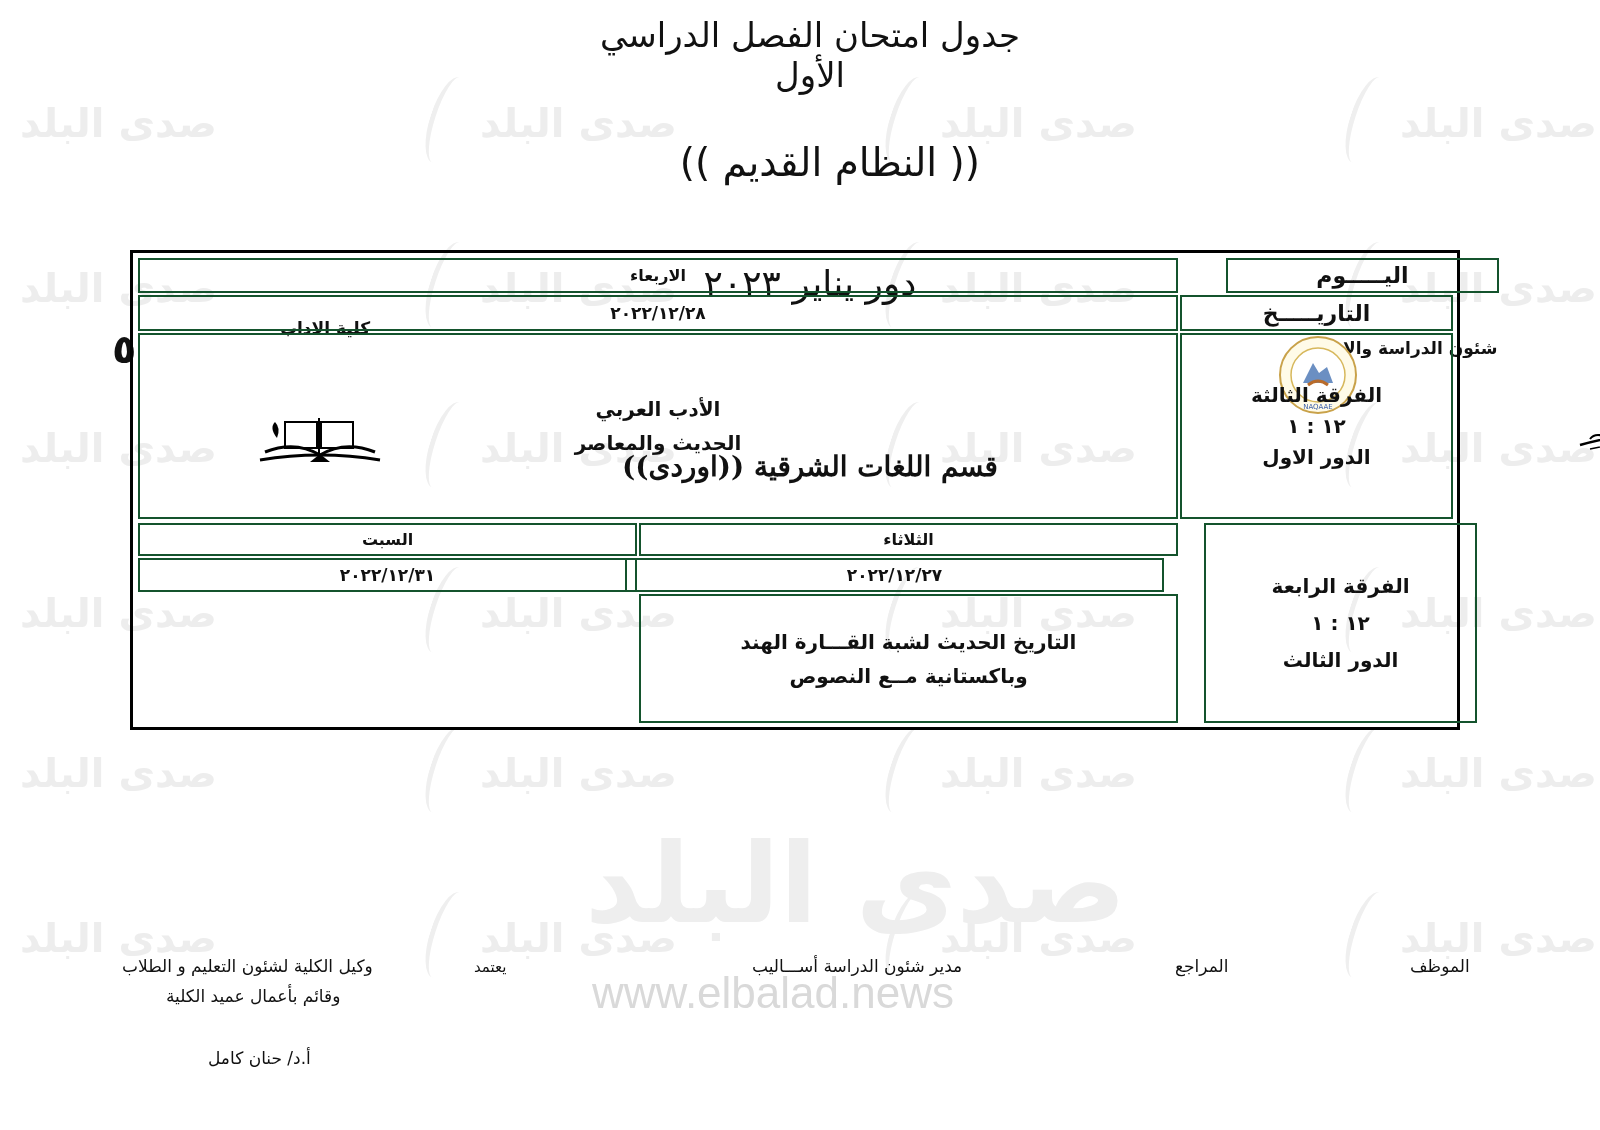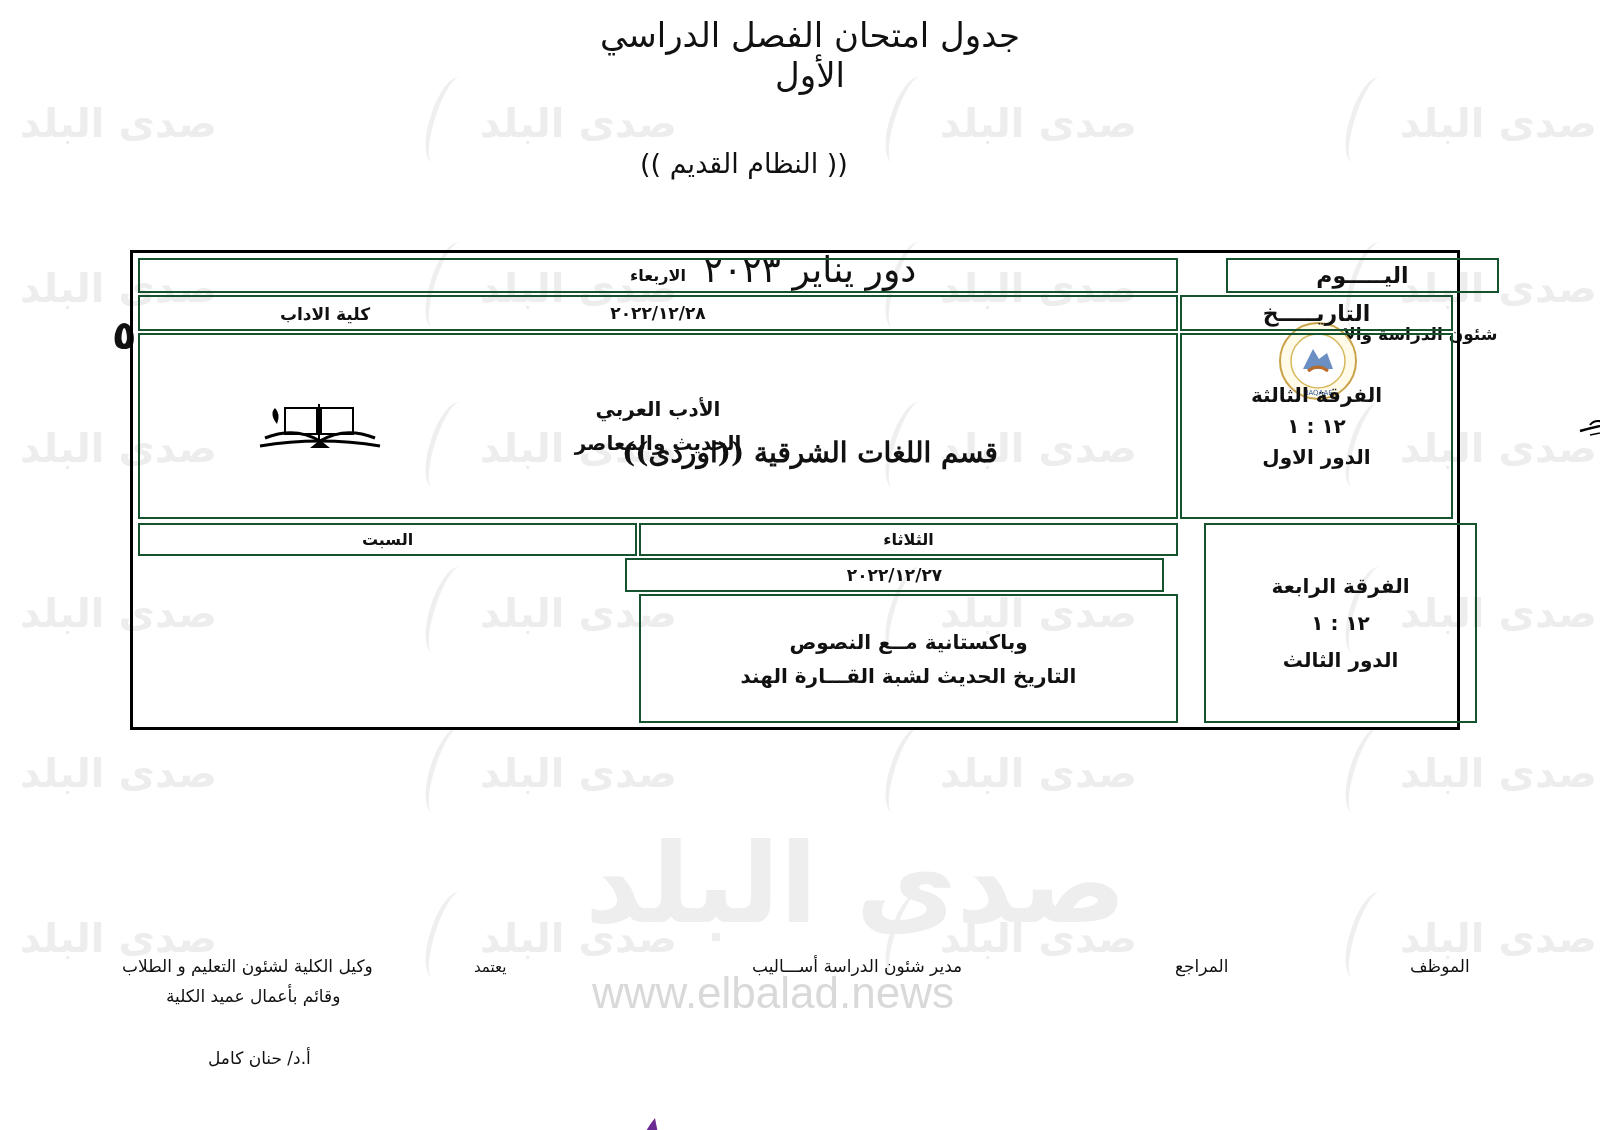--- a/index.html
+++ b/index.html
@@ -29,21 +29,21 @@
     }
     .wm-url {
       position: absolute; left: 592px; top: 968px; color: #d9d9d9;
       font-size: 44px; white-space: nowrap; z-index: 0;
       font-family: "Liberation Sans", sans-serif;
     }
 
     .content { position: relative; z-index: 2; }
 
     .title1 { left: 560px; top: 15px; width: 500px; text-align: center; font-size: 34px; }
-    .title2 { left: 640px; top: 68px; width: 340px; text-align: left; font-size: 27px; }
+    .title2 { left: 640px; top: 60px; width: 340px; text-align: right; font-size: 39px; }
     .session { left: 640px; top: 138px; width: 340px; text-align: center; font-size: 36px; }
     .faculty { left: 270px; top: 152px; width: 110px; text-align: center; font-size: 17px; font-weight: bold; }
     .affairs { left: 1280px; top: 152px; width: 230px; text-align: center; font-size: 17px; font-weight: bold; }
     .pagenum { left: 112px; top: 120px; font-size: 40px; font-weight: bold; }
     .dept {
       left: 300px; top: 198px; width: 1020px; text-align: center;
       font-size: 28px; font-weight: bold; letter-spacing: 14px;
       font-family: "DejaVu Serif", serif;
     }
 
@@ -183,25 +183,26 @@
 
   <div class="cell rowhead" style="left:1071px; top:270px; width:273px; height:200px;gap:6px;">
     <span>الفرقة الرابعة</span>
     <span>١٢ : ١</span>
     <span>الدور الثالث</span>
   </div>
 
   <div class="cell day" style="left:506px; top:270px; width:539px; height:33px;">الثلاثاء</div>
   <div class="cell date" style="left:492px; top:305px; width:539px; height:34px;">٢٠٢٢/١٢/٢٧</div>
   <div class="cell subject" style="left:506px; top:341px; width:539px; height:129px;">
+    <span>التاريخ الحديث لشبة القـــارة الهند</span>
     <span>وباكستانية مــع النصوص</span>
-    <span>التاريخ الحديث لشبة القـــارة الهند</span>
   </div>
 
   <div class="cell day" style="left:5px; top:270px; width:499px; height:33px;">السبت</div>
+  <div class="cell date" style="left:5px; top:305px; width:499px; height:34px;">٢٠٢٢/١٢/٣١</div>
 </div>
 
 
 <svg class="abs logo-elbalad content" viewBox="0 0 160 110">
   <path d="M130 5 q-25 30 -8 60 q8 18 -4 36 q30 -20 22 -52 q-6 -22 -10 -44z" fill="#6a2c91"></path>
   <path d="M124 30 q-14 20 -2 42 q4 10 -2 22 q18 -16 12 -38 q-4 -14 -8 -26z" fill="#2a4fa3"></path>
   <text x="66" y="72" font-size="40" font-weight="bold" fill="#6a2c91" text-anchor="middle" direction="rtl" font-family="DejaVu Sans, sans-serif">البلد</text>
   <text x="112" y="34" font-size="10" fill="#6a2c91" text-anchor="middle" font-family="DejaVu Sans, sans-serif">صدى</text>
 </svg>
 

